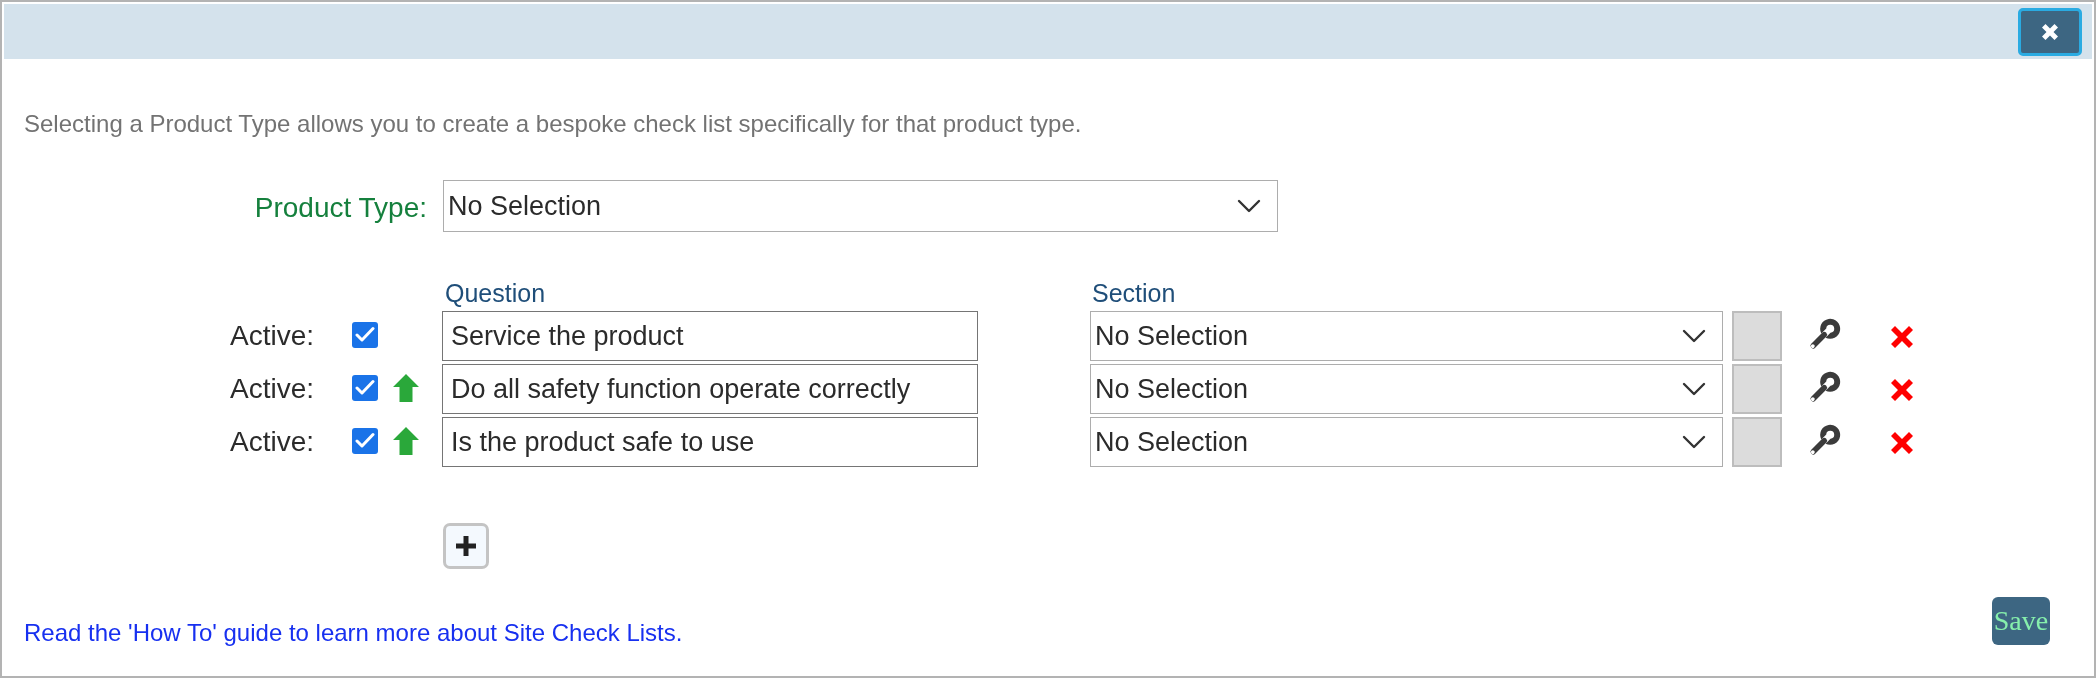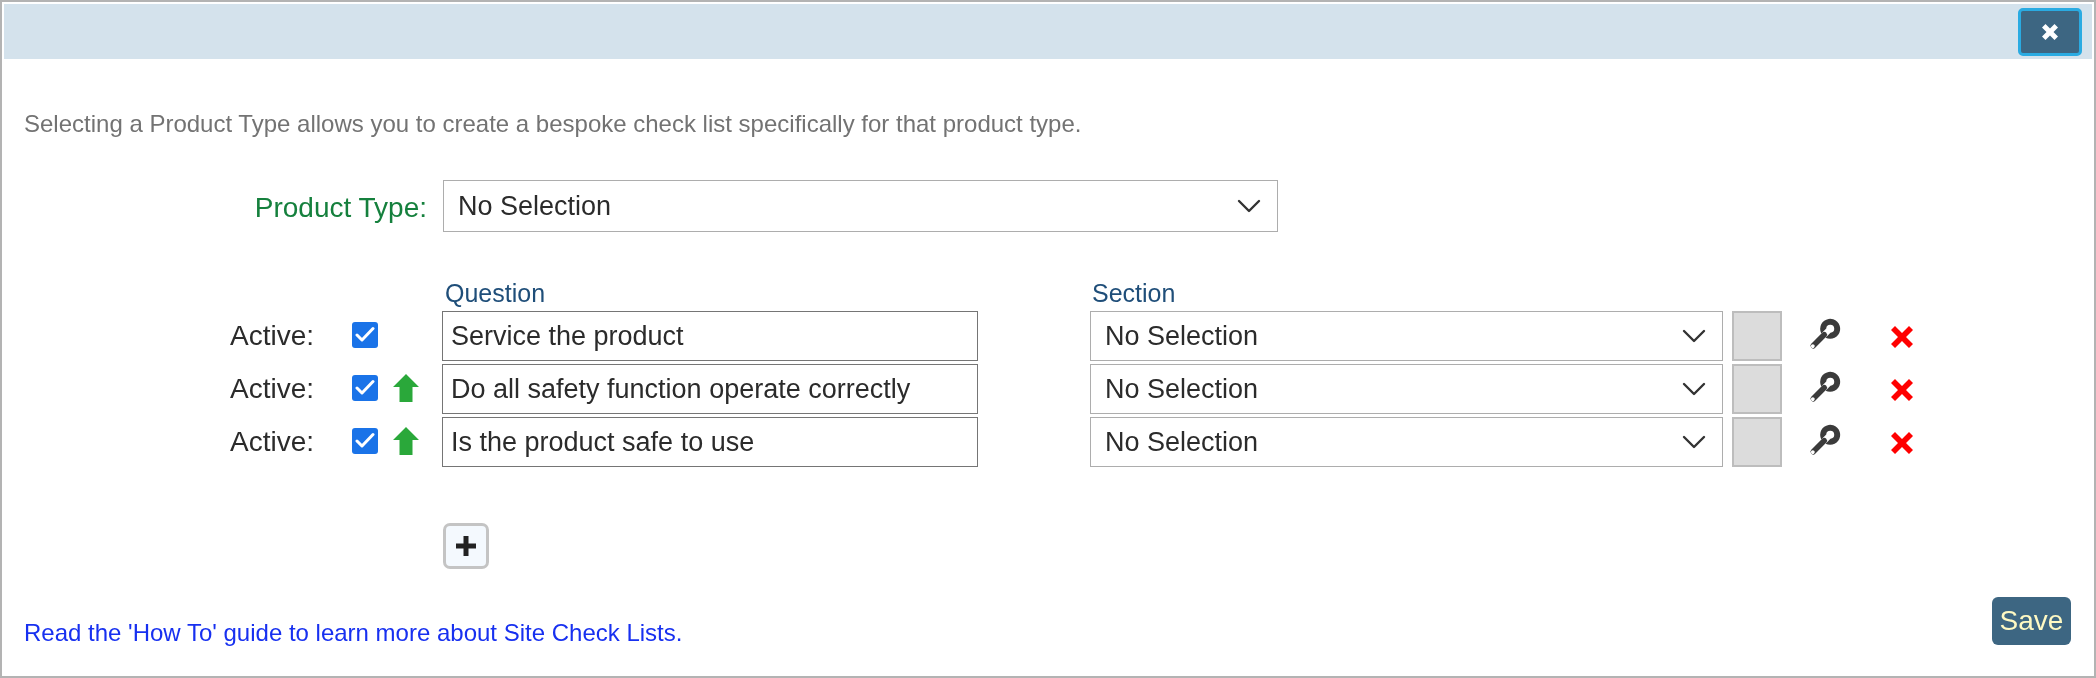--- a/index.html
+++ b/index.html
@@ -79,21 +79,21 @@
     white-space: nowrap;
   }
 
   .select-box {
     position: relative;
     box-sizing: border-box;
     background: #ffffff;
     border: 1px solid #adadad;
     display: flex;
     align-items: center;
-    padding-left: 14px;
+    padding-left: 4px;
     font-size: 27px;
     color: #2b2b2b;
     cursor: pointer;
     white-space: nowrap;
     overflow: hidden;
   }
   .select-box .chev {
     position: absolute;
     right: 16px;
     top: 50%;
@@ -237,27 +237,27 @@
     font-size: 24px;
     color: #1730f0;
     text-decoration: none;
     white-space: nowrap;
     cursor: pointer;
   }
   #save-button {
     position: absolute;
     left: 1990px;
     top: 595px;
-    width: 79px;
+    width: 58px;
     height: 48px;
     background: #3d6682;
     border: none;
     border-radius: 6px;
-    color: #fef9c3;
-    font-family: Liberation Sans, sans-serif;
+    color: #86efac;
+    font-family: Liberation Serif, serif;
     font-size: 28px;
     cursor: pointer;
     padding: 0;
     line-height: 48px;
     text-align: center;
   }
 </style>
 </head>
 <body>
 

